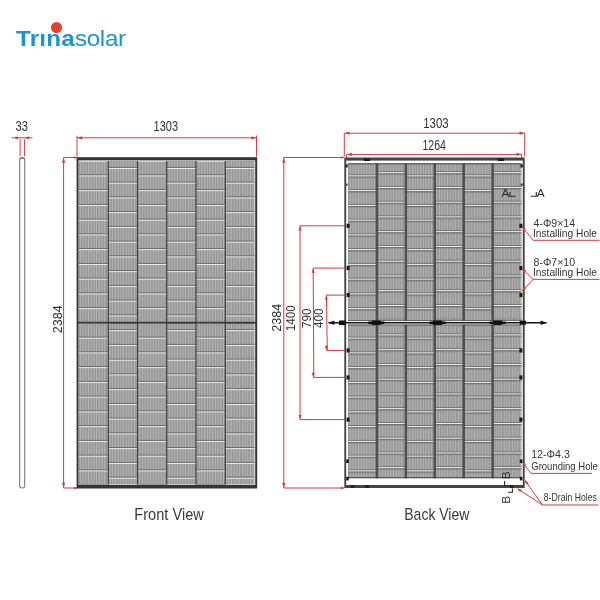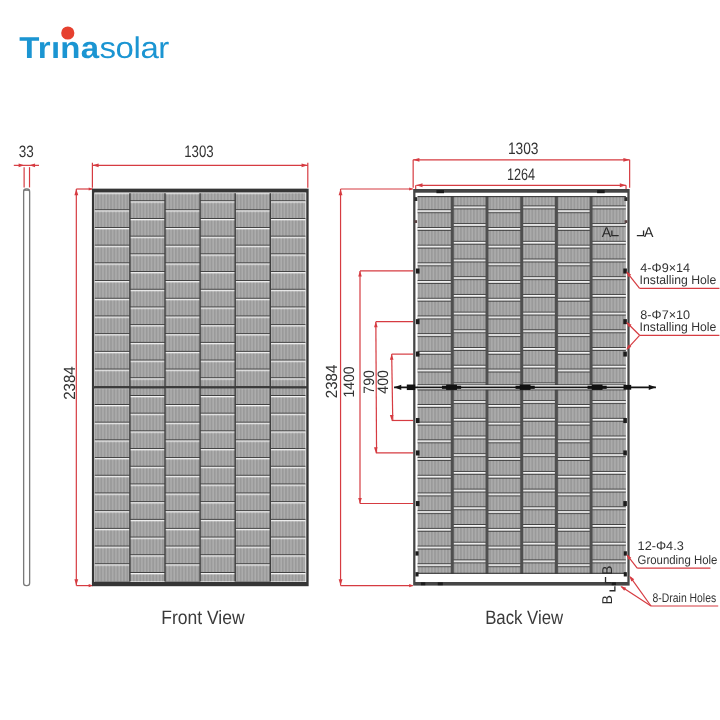--- a/index.html
+++ b/index.html
@@ -1,17 +1,17 @@
 <!DOCTYPE html>
 <html><head>
 <meta charset="utf-8">
 <style>
 html,body{margin:0;padding:0;background:#ffffff;}
 #page{position:relative;width:600px;height:600px;overflow:hidden;font-family:"Liberation Sans",sans-serif;background:#fff;}
-#logo{position:absolute;z-index:5;left:16px;top:27.9px;font-size:25px;line-height:1;color:#1b95d2;white-space:nowrap;}
+#logo{position:absolute;z-index:5;left:16px;top:27.9px;font-size:22px;line-height:1;color:#1b95d2;white-space:nowrap;}
 #logo .txt{display:inline-block;transform:scaleX(1.10);transform-origin:0 50%;}
 #logo .b{font-weight:bold;letter-spacing:0.2px;}
 #logo .l{font-weight:normal;letter-spacing:-0.3px;}
 #logo .dot{position:absolute;width:11.2px;height:11.2px;border-radius:50%;background:#e6402f;left:35.2px;top:-5.9px;}
 </style>
 </head>
 <body>
 <div id="page">
 
 <div id="logo"><span class="txt"><span class="b">Trına</span><span class="l">solar</span></span><span class="dot"></span></div>

